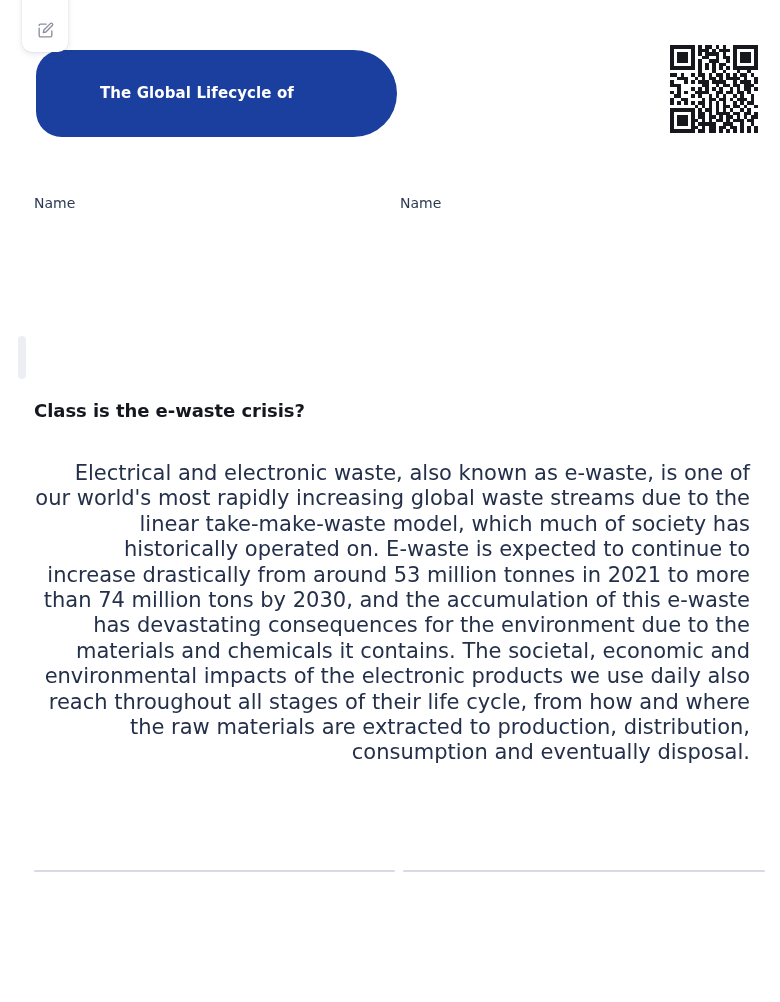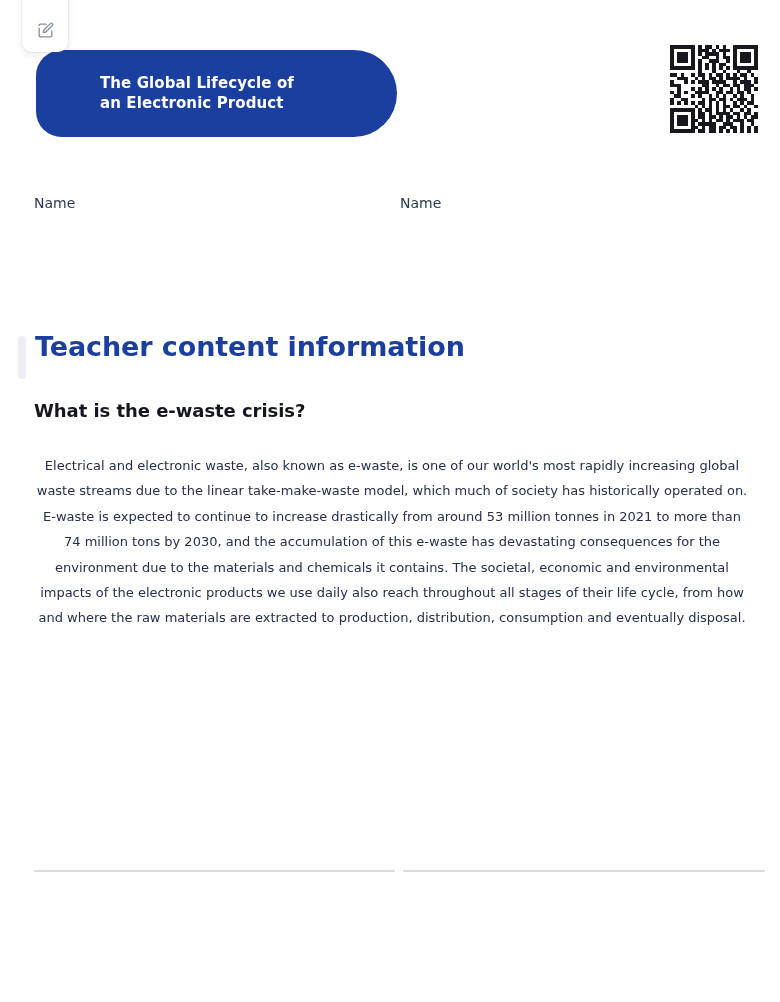--- a/index.html
+++ b/index.html
@@ -133,24 +133,24 @@
     color: #15171f;
     letter-spacing: -0.05px;
     white-space: nowrap;
   }
 
   .body-copy {
     position: absolute;
     left: 34px;
     top: 440px;
     width: 716px;
-    font-size: 13px;
+    font-size: 21px;
     line-height: 25.4px;
     color: #24304a;
-    text-align: center;
+    text-align: right;
   }
 
   
   .divider {
     position: absolute;
     top: 870px;
     height: 2px;
     background: #d9dbe4;
     border-radius: 2px;
   }
@@ -168,21 +168,20 @@
         <path d="M4 5.6A1.6 1.6 0 0 1 5.6 4h7.2"></path>
         <path d="M20 12.6v5.8A1.6 1.6 0 0 1 18.4 20H5.6A1.6 1.6 0 0 1 4 18.4V9"></path>
         <path d="M18.1 3.3a1.75 1.75 0 0 1 2.5 2.5l-8.1 8.1-3.3.8.8-3.3 8.1-8.1z"></path>
       </svg>
     </span>
   </div>
 
   <div class="title-banner">
     <div class="title-banner-text">
       <span class="title-line">The Global Lifecycle of</span>
-      <span class="title-line">an Electronic Product</span>
     </div>
   </div>
 
   <div class="qr-wrap">
     <svg viewBox="0 0 25 25" shape-rendering="crispEdges">
       <rect width="25" height="25" fill="#ffffff"></rect>
       <g fill="#16181d">
 
         <rect x="0" y="0" width="7" height="1"></rect>
           <rect x="0" y="6" width="7" height="1"></rect>
@@ -379,23 +378,22 @@
     </svg>
   </div>
 
   <div class="field-row">
     <span class="field-label name">Name</span>
     <span class="field-label class">Name</span>
   </div>
 
   <div class="section-head">
     <div class="accent-bar"></div>
-    <div class="section-title">Teacher content information</div>
-  </div>
-
-  <div class="sub-head">What is the e-waste crisis?</div>
+  </div>
+
+  <div class="sub-head">Class is the e-waste crisis?</div>
 
   <p class="body-copy">Electrical and electronic waste, also known as e-waste, is one of our world's most rapidly increasing global waste streams due to the linear take-make-waste model, which much of society has historically operated on. E-waste is expected to continue to increase drastically from around 53 million tonnes in 2021 to more than 74 million tons by 2030, and the accumulation of this e-waste has devastating consequences for the environment due to the materials and chemicals it contains. The societal, economic and environmental impacts of the electronic products we use daily also reach throughout all stages of their life cycle, from how and where the raw materials are extracted to production, distribution, consumption and eventually disposal.</p>
 
   <div class="divider left"></div>
   <div class="divider right"></div>
 
 </div>
 
 </body></html>

